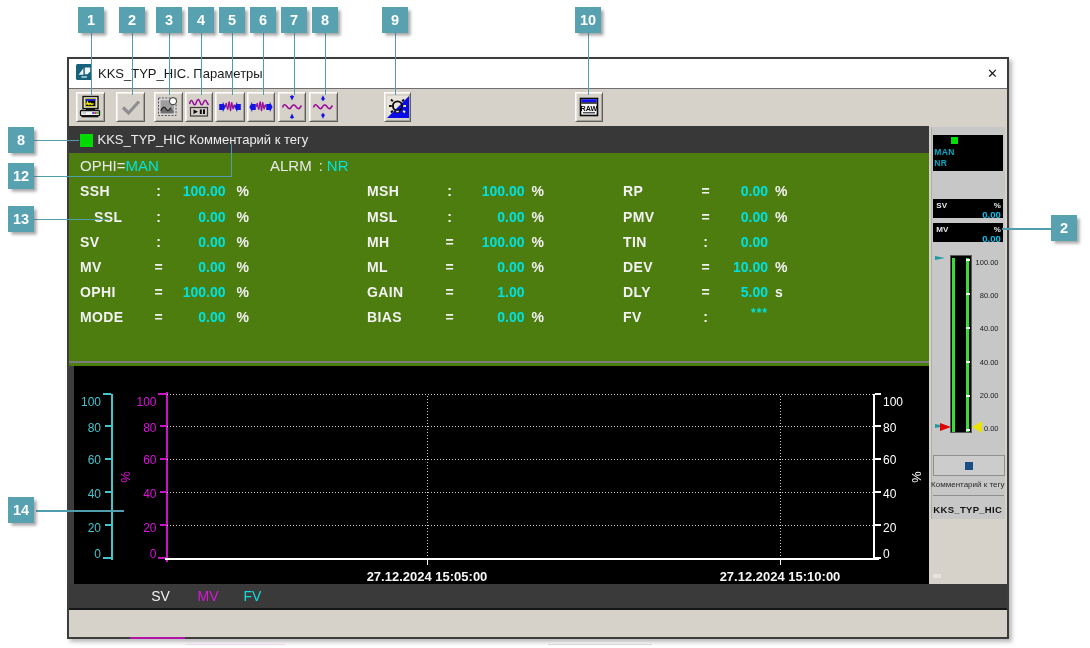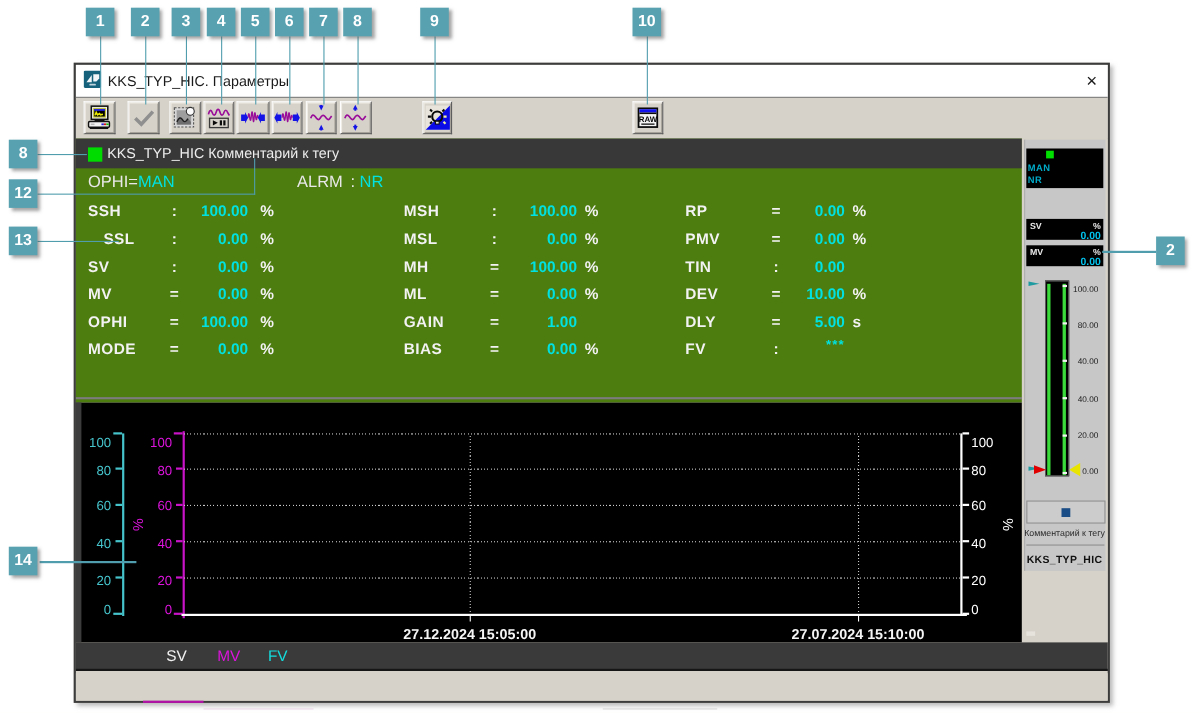--- a/index.html
+++ b/index.html
@@ -410,21 +410,21 @@
 <span class="tlab" style="left:814px;width:40px;top:29.0px;color:#FFF;text-align:left">100</span>
 <span class="tlab" style="left:814px;width:40px;top:54.5px;color:#FFF;text-align:left">80</span>
 <span class="tlab" style="left:814px;width:40px;top:86.5px;color:#FFF;text-align:left">60</span>
 <span class="tlab" style="left:814px;width:40px;top:120.5px;color:#FFF;text-align:left">40</span>
 <span class="tlab" style="left:814px;width:40px;top:154.5px;color:#FFF;text-align:left">20</span>
 <span class="tlab" style="left:814px;width:40px;top:180.5px;color:#FFF;text-align:left">0</span>
 <span class="tunit" style="left:840px;top:104px;color:#FFF;transform:rotate(90deg)">%</span>
 <div style="position:absolute;left:357.5px;top:193.6px;width:1.5px;height:5px;background:#FFF"></div>
 <div style="position:absolute;left:710.5px;top:193.6px;width:1.5px;height:5px;background:#FFF"></div>
 <span class="timelab" style="left:268px">27.12.2024 15:05:00</span>
-<span class="timelab" style="left:621px">27.07.2024 15:10:00</span>
+<span class="timelab" style="left:621px">27.12.2024 15:10:00</span>
 </div>
 <div class="rightcol">
 <div class="faceplate">
 <div class="fbox" style="left:0.8px;top:7.6px;width:70.5px;height:36.7px">
 <span class="fled"></span>
 <span class="fmode" style="top:12.6px">MAN</span>
 <span class="fmode" style="top:23.4px">NR</span>
 </div>
 <div class="fbox" style="left:0.8px;top:72.1px;width:70.5px;height:19.3px">
 <span class="fblab" style="left:3.5px;top:2px">SV</span>

